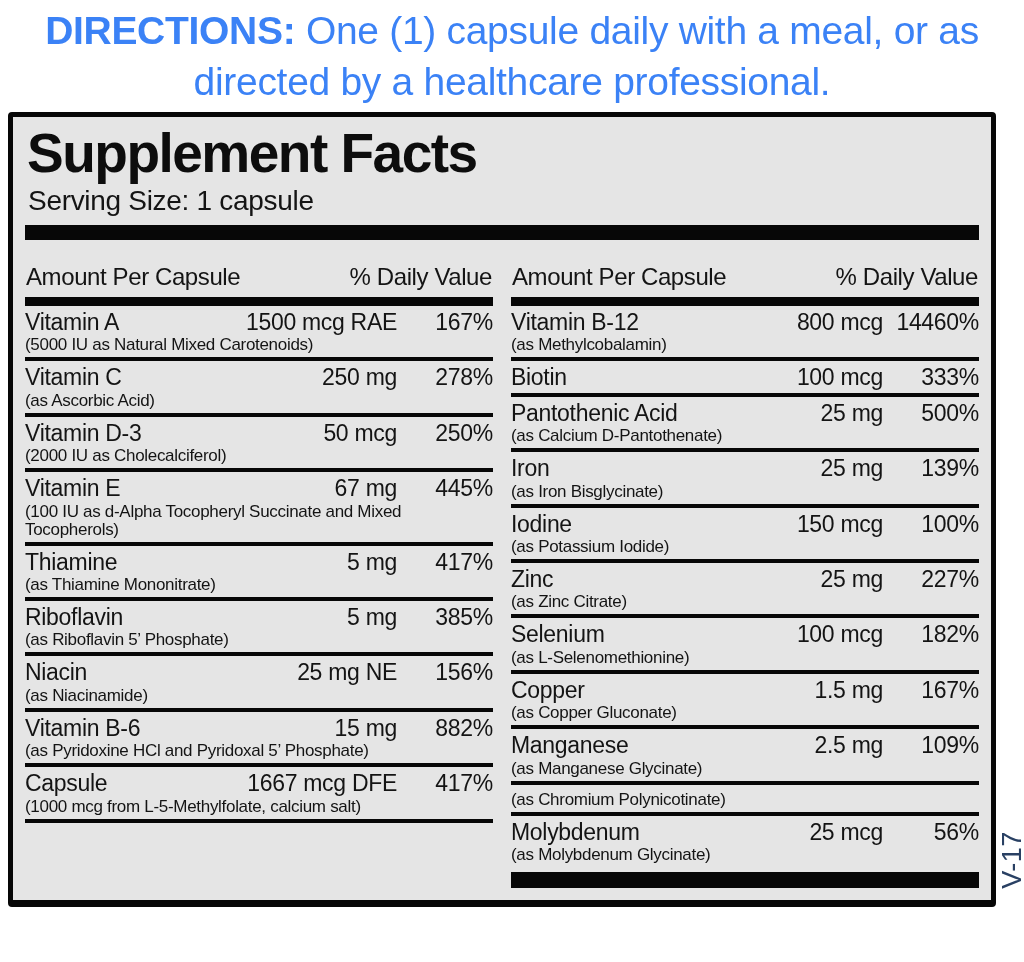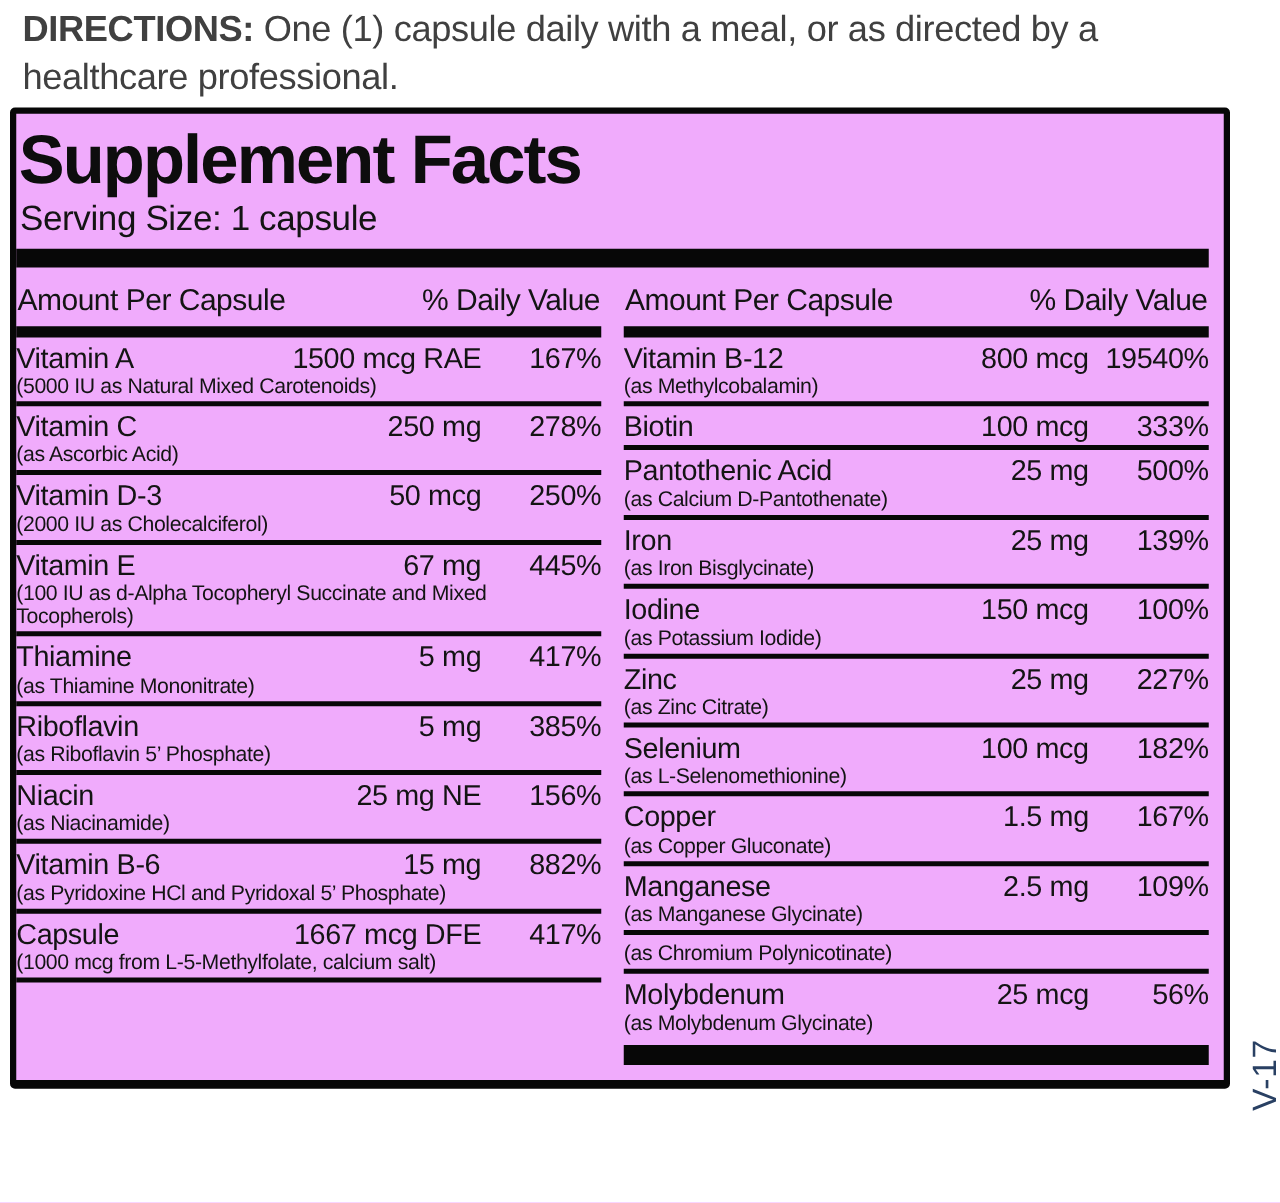--- a/index.html
+++ b/index.html
@@ -4,39 +4,39 @@
 <style>
   html,body{margin:0;padding:0;}
   body{
     width:1024px;height:962px;background:#ffffff;overflow:hidden;position:relative;
     font-family:"Liberation Sans","DejaVu Sans",sans-serif;
     -webkit-font-smoothing:antialiased;
   }
   
   .directions{
     padding:5px 18px 0 18px;
-    font-size:29px;line-height:1.32;color:#404040;letter-spacing:-0.3px;
+    font-size:39px;line-height:1.32;color:#3b82f6;letter-spacing:-0.3px;text-align:center;
   }
   .directions .dir-label{font-weight:bold;}
   
   .panel{
     position:relative;
     margin:4px 0 0 8px;
     width:954px;
     border:5px solid #070707;border-bottom-width:7px;border-radius:4px;
-    padding:6px 12px 12px 0;
-    background:#f0abfc;color:#141414;
+    padding:6px 12px 12px 12px;
+    background:#e5e5e5;color:#141414;
   }
   .sf-title{
     font-size:55px;font-weight:800;letter-spacing:-1.5px;line-height:1.02;
     color:#0d0d0d;margin:2px 0 0 2px;
   }
   .serving{font-size:28px;margin:4px 0 8px 3px;letter-spacing:-0.3px;}
   .bar-lg{height:15px;background:#070707;}
-  .cols{display:flex;gap:18px;margin-top:13px;}
+  .cols{display:flex;gap:18px;margin-top:23px;}
   .col{flex:1;min-width:0;}
   .col-hdr{
     display:flex;justify-content:space-between;align-items:baseline;
     font-size:24px;letter-spacing:-0.4px;padding:0 1px 6px 1px;
   }
   .bar-md{height:9px;background:#070707;}
   .row{padding:4px 0 3px 0;border-bottom:4px solid #070707;}
   .row.no-sep{border-bottom:none;}
   .l1{display:flex;align-items:center;font-size:23px;line-height:1.06;letter-spacing:-0.3px;}
   .nm{white-space:nowrap;}
@@ -155,21 +155,21 @@
       <div class="col-hdr">
         <span>Amount Per Capsule</span>
         <span>% Daily Value</span>
       </div>
       <div class="bar-md"></div>
 
       <div class="row">
         <div class="l1">
           <span class="nm">Vitamin B-12</span>
           <span class="amt">800 mcg</span>
-          <span class="dv">19540%</span>
+          <span class="dv">14460%</span>
         </div>
         <div class="detail">(as Methylcobalamin)</div>
       </div>
 
       <div class="row">
         <div class="l1">
           <span class="nm">Biotin</span>
           <span class="amt">100 mcg</span>
           <span class="dv">333%</span>
         </div>

